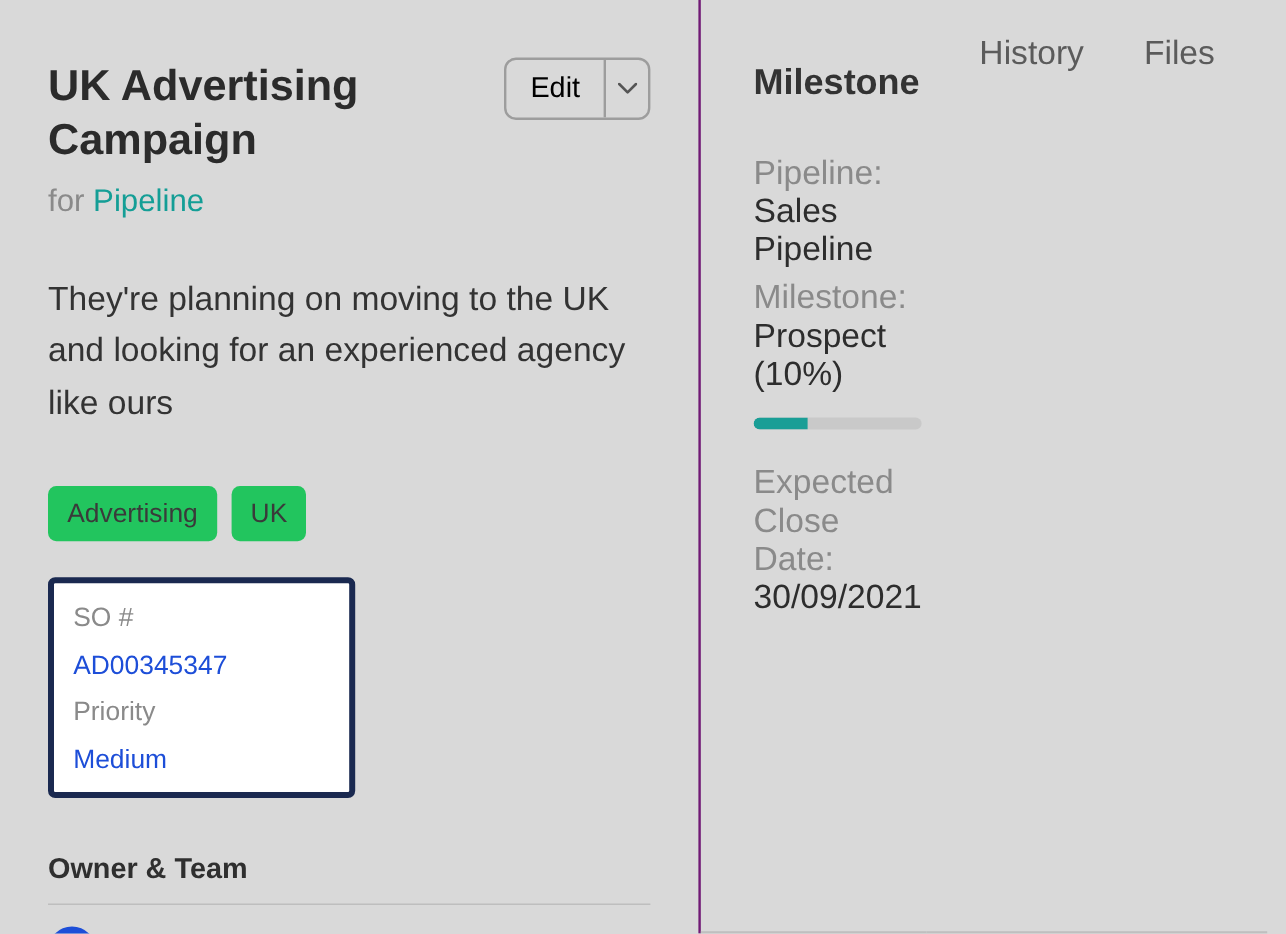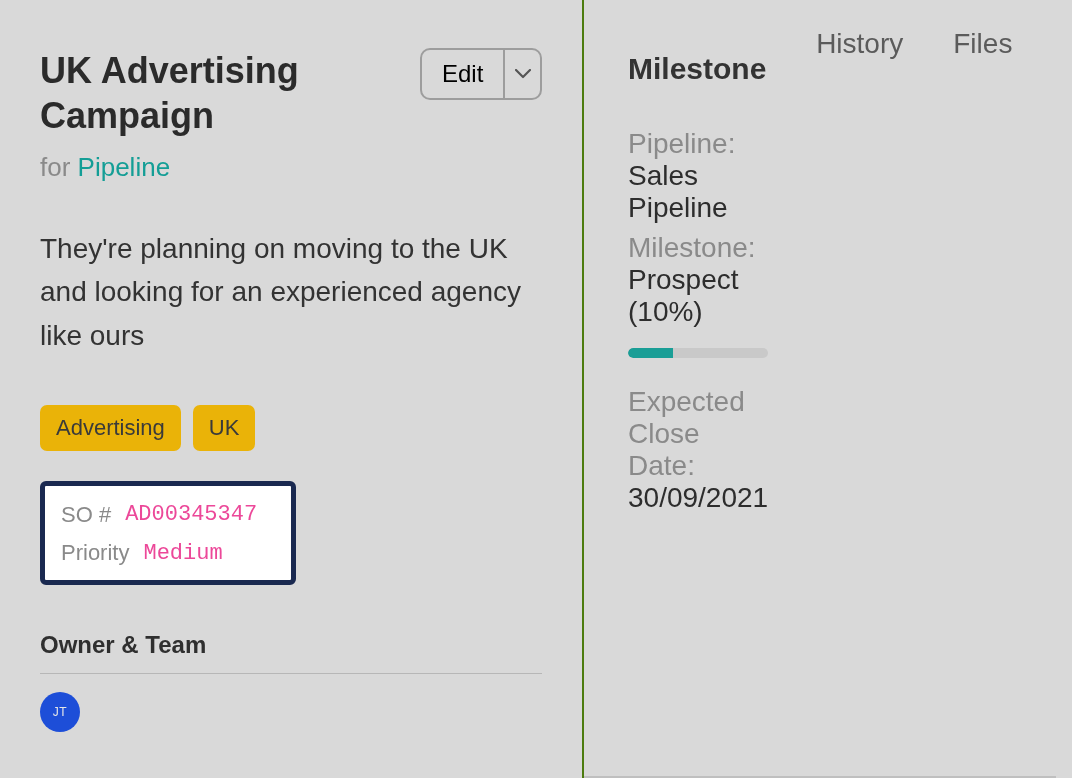--- a/index.html
+++ b/index.html
@@ -7,21 +7,21 @@
   body {
     font-family: -apple-system, BlinkMacSystemFont, "Segoe UI", Helvetica, Arial, sans-serif;
     background: #d9d9d9;
     color: #2f2f2f;
     display: flex;
   }
   .left-pane {
     width: 612px;
     height: 100%;
     padding: 48px 40px 0 40px;
-    border-right: 2px solid #4d7c0f;
+    border-right: 2px solid #701a75;
   }
   .right-pane {
     flex: 1;
     height: 100%;
     display: flex;
     flex-direction: row;
   }
 
   
   .title-row {
@@ -76,40 +76,40 @@
     line-height: 1.55;
     color: #333;
   }
 
   .tags {
     margin-top: 48px;
     display: flex;
     gap: 12px;
   }
   .tag {
-    background: #eab308;
+    background: #22c55e;
     border-radius: 7px;
     padding: 10px 16px;
     font-size: 22px;
     color: #3a3a3a;
     cursor: pointer;
   }
 
   .so-box {
     margin-top: 30px;
     background: #ffffff;
     border: 5px solid #1a2950;
     border-radius: 6px;
     padding: 16px 16px 14px 16px;
     width: 256px;
   }
-  .so-row { display: flex; gap: 14px; font-size: 22px; margin-bottom: 12px; }
-  .so-row:last-child { margin-bottom: 0; align-items: center; }
+  .so-row { display: flex; gap: 14px; font-size: 22px; margin-bottom: 12px; flex-direction: column; }
+  .so-row:last-child { margin-bottom: 0; }
   .so-label { color: #8a8a8a; }
-  .so-value { color: #ec4899; font-family: Liberation Mono, monospace; }
+  .so-value { color: #1d4ed8; }
 
   .owner-heading {
     margin-top: 46px;
     font-size: 24px;
     font-weight: 700;
     padding-bottom: 14px;
     border-bottom: 1px solid #b7b7b7;
     width: 502px;
   }
   .owner-row {

